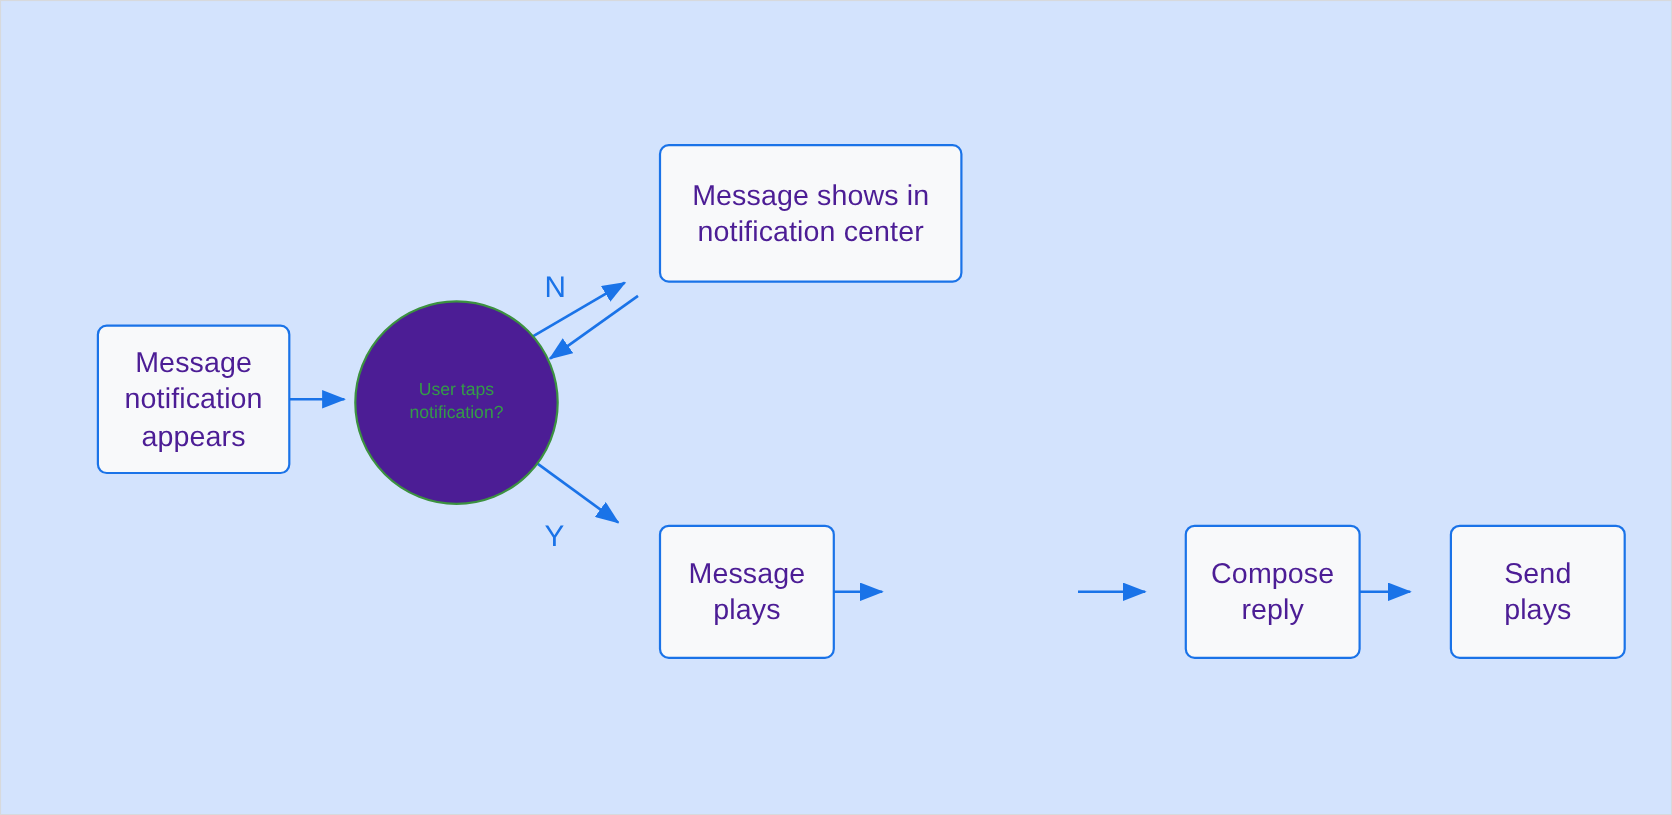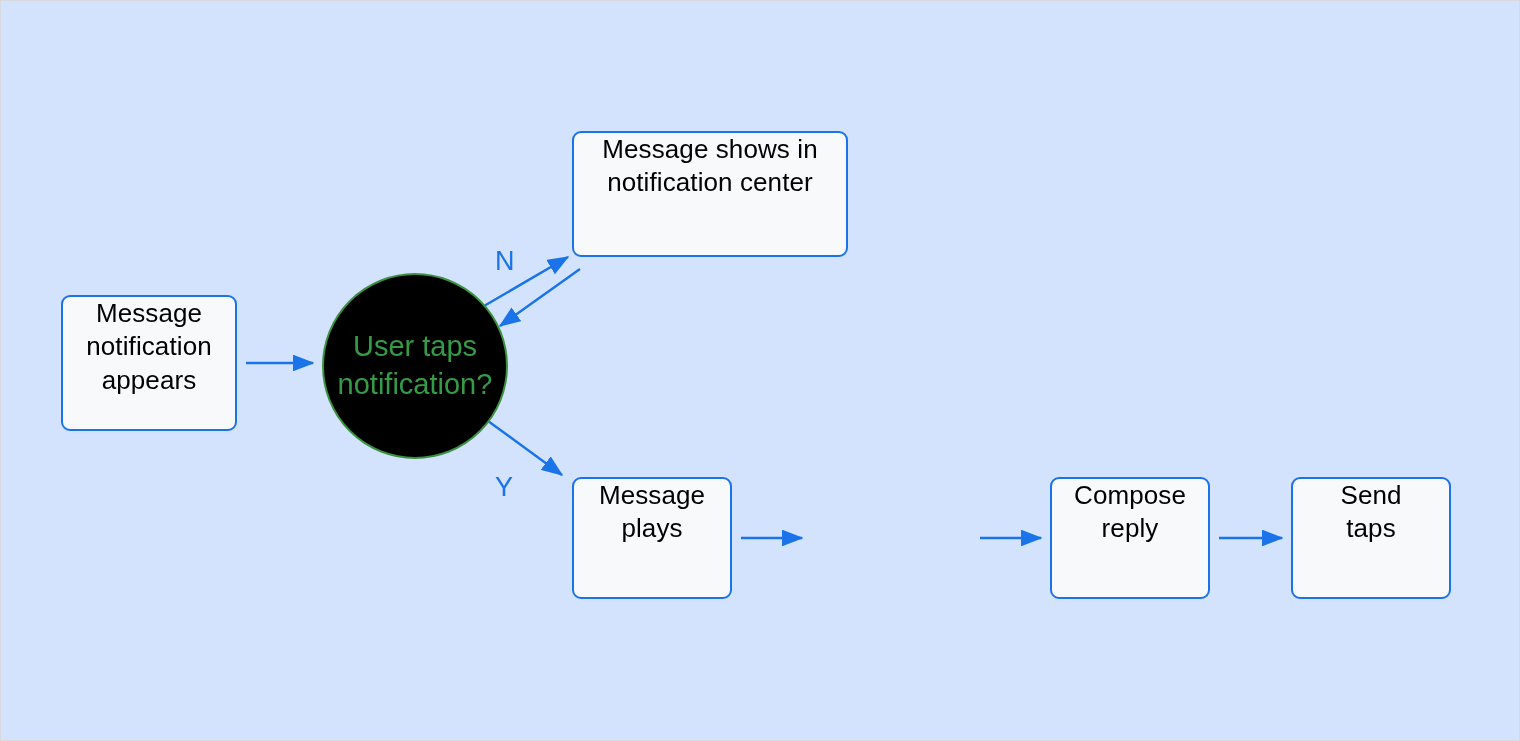--- a/index.html
+++ b/index.html
@@ -23,48 +23,49 @@
     left: 0;
     top: 0;
     width: 1520px;
     height: 741px;
     pointer-events: none;
   }
   .node {
     position: absolute;
     box-sizing: border-box;
     display: flex;
-    align-items: flex-start;
+    align-items: center;
     justify-content: center;
     text-align: center;
     background: #f8f9fa;
     border: 2px solid #1a73e8;
     border-radius: 9px;
-    color: #000000;
+    color: #4c1d95;
     font-size: 26px;
     line-height: 1.28;
     letter-spacing: 0.1px;
     white-space: pre-line;
+    margin-left: 27px;
   }
   .node-label {
     display: block;
     white-space: pre-line;
   }
   .decision {
     position: absolute;
     box-sizing: border-box;
     display: flex;
     align-items: center;
     justify-content: center;
     text-align: center;
-    background: #000000;
+    background: #4c1d95;
     border: 2px solid #3c9140;
     border-radius: 50%;
     color: #349b47;
-    font-size: 29px;
+    font-size: 16px;
     line-height: 1.3;
     white-space: pre-line;
   }
   .edge-label {
     position: absolute;
     color: #1a73e8;
     font-size: 27px;
     line-height: 1;
     white-space: nowrap;
   }
@@ -145,20 +146,20 @@
   </div>
 
 
   <div class="node" id="node-compose-reply">
     <span class="node-label">Compose
 reply</span>
   </div>
 
   <div class="node" id="node-send-reply">
     <span class="node-label">Send
-taps</span>
+plays</span>
   </div>
 
   <div class="edge-label" id="edge-label-n">N</div>
 
   <div class="edge-label" id="edge-label-y">Y</div>
 
 </div>
 
 </body></html>

